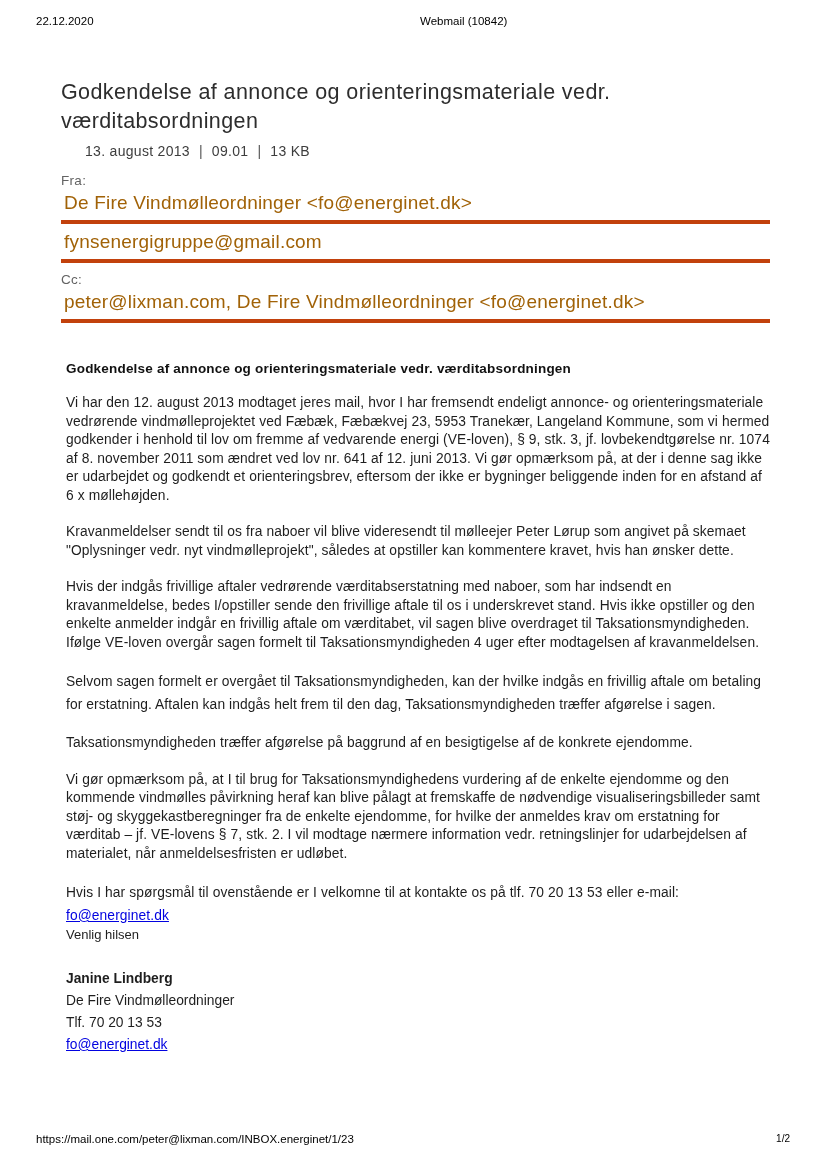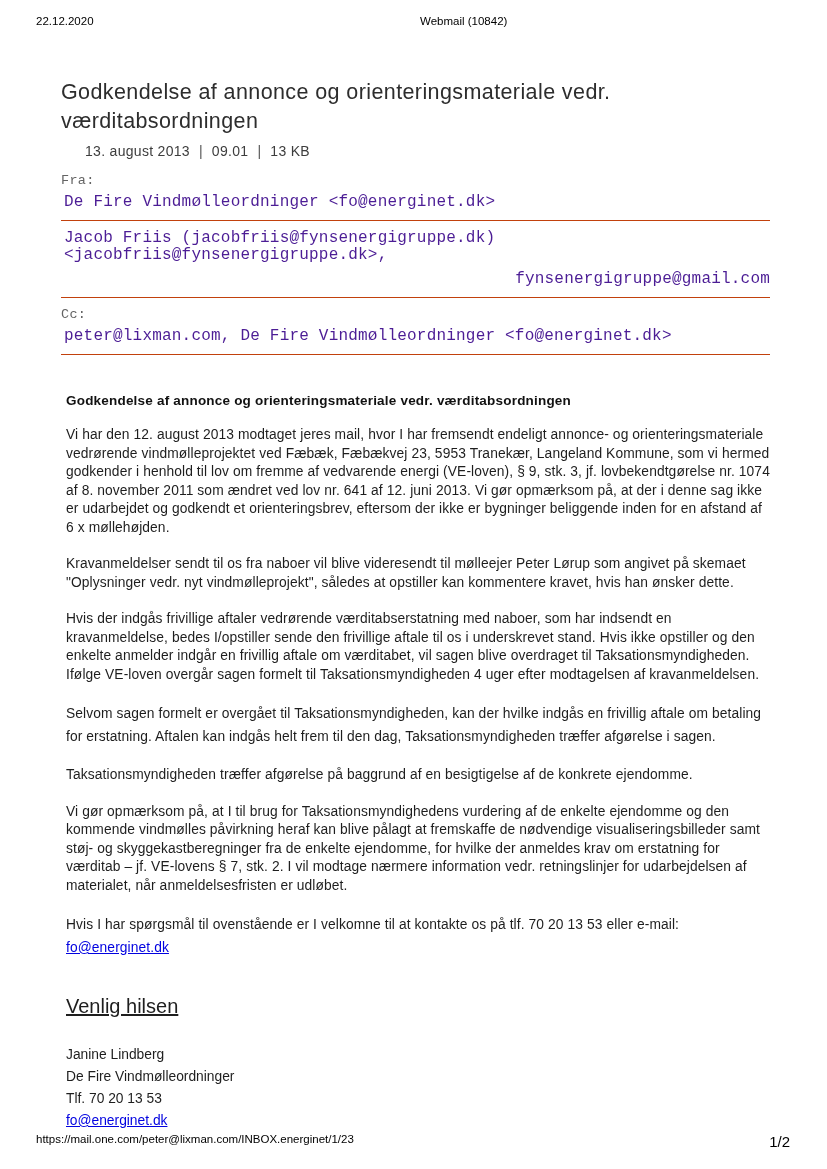--- a/index.html
+++ b/index.html
@@ -5,48 +5,48 @@
   html, body { margin:0; padding:0; }
   body {
     width:827px; height:1169px; background:#ffffff; position:relative;
     font-family:"Liberation Sans", sans-serif; color:#1e1e1e;
     overflow:hidden;
   }
   
   .print-date   { position:absolute; top:15px; left:36px;  font-size:11.5px; color:#000; }
   .print-doc    { position:absolute; top:15px; left:420px; font-size:11.5px; color:#000; }
   .print-url    { position:absolute; top:1133px; left:36px;  font-size:11.5px; color:#000; }
-  .print-page   { position:absolute; top:1133px; right:37px; font-size:15px; color:#000; }
+  .print-page   { position:absolute; top:1133px; right:37px; font-size:10px; color:#000; }
 
   .content { position:absolute; top:0; left:61px; width:709px; padding-top:78px; }
 
   .subject {
     margin:0; font-size:21.5px; line-height:29px; font-weight:500;
     letter-spacing:0.4px; color:#2d2d2d;
   }
   .meta { margin-top:7px; font-size:14px; color:#3d3d3d; letter-spacing:0.3px;margin-left:24px; }
   .meta .sep { margin:0 9px; color:#555; }
 
   .fields { margin-top:14px; }
-  .field  { border-bottom:1px solid #c2410c; padding-bottom:9px; margin-bottom:9px;font-family:Liberation Mono, monospace; }
+  .field  { border-bottom:4px solid #c2410c; padding-bottom:9px; margin-bottom:9px; }
   .field-label { font-size:13.5px; color:#636363; letter-spacing:0.3px; line-height:16px; }
-  .field-value { font-size:16px; color:#4c1d95; margin-top:5px; padding-left:3px;
+  .field-value { font-size:19px; color:#a16207; margin-top:5px; padding-left:3px;
                  letter-spacing:0.2px; line-height:17px; }
   .field-value .vline + .vline { margin-top:7px;text-align:right; }
 
   .mailbody { margin-top:38px; padding-left:5px; }
   .body-heading { font-size:13.5px; font-weight:bold; letter-spacing:0.2px; color:#111; margin:0; }
   .mailbody p { font-size:13.8px; line-height:18.5px; letter-spacing:0.1px; margin:18px 0 0; color:#1e1e1e; }
   .mailbody p.loose { line-height:23px; }
   a.maillink { color:#0202e0; text-decoration:underline; }
   .contact { }
-  .closing { margin-top:36px; font-size:20px;text-decoration:underline; }
+  .closing { font-size:13px; }
   .signature { margin-top:26px; font-size:13.8px; }
   .signature .sigline { line-height:22px; }
-  .sig-name { font-weight:normal; }
+  .sig-name { font-weight:bold; }
 </style>
 </head>
 <body>
 
 <div class="print-date">22.12.2020</div>
 <div class="print-doc">Webmail (10842)</div>
 
 <div class="content">
 
   <h1 class="subject">Godkendelse af annonce og orienteringsmateriale vedr. værditabsordningen</h1>
@@ -55,21 +55,20 @@
     <span>13. august 2013</span><span class="sep">|</span><span>09.01</span><span class="sep">|</span><span>13 KB</span>
   </div>
 
   <div class="fields">
     <div class="field">
       <div class="field-label">Fra:</div>
       <div class="field-value">De Fire Vindmølleordninger &lt;fo@energinet.dk&gt;</div>
     </div>
     <div class="field">
       <div class="field-value">
-        <div class="vline">Jacob Friis (jacobfriis@fynsenergigruppe.dk) &lt;jacobfriis@fynsenergigruppe.dk&gt;,</div>
         <div class="vline">fynsenergigruppe@gmail.com</div>
       </div>
     </div>
     <div class="field">
       <div class="field-label">Cc:</div>
       <div class="field-value">peter@lixman.com, De Fire Vindmølleordninger &lt;fo@energinet.dk&gt;</div>
     </div>
   </div>
 
   <div class="mailbody">

